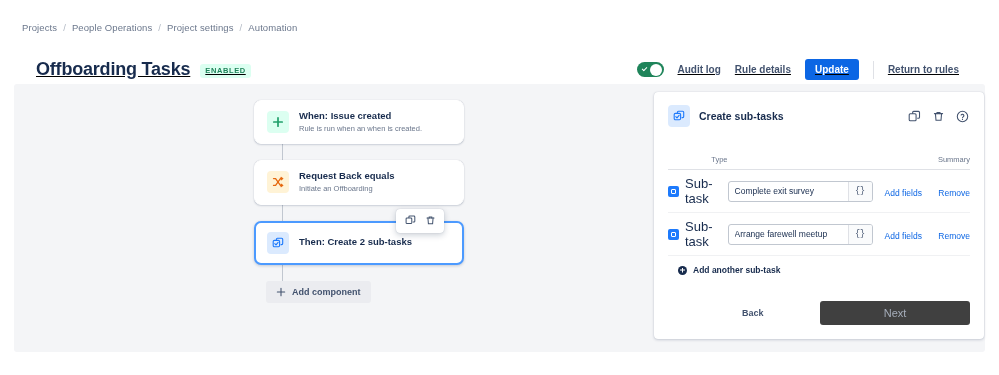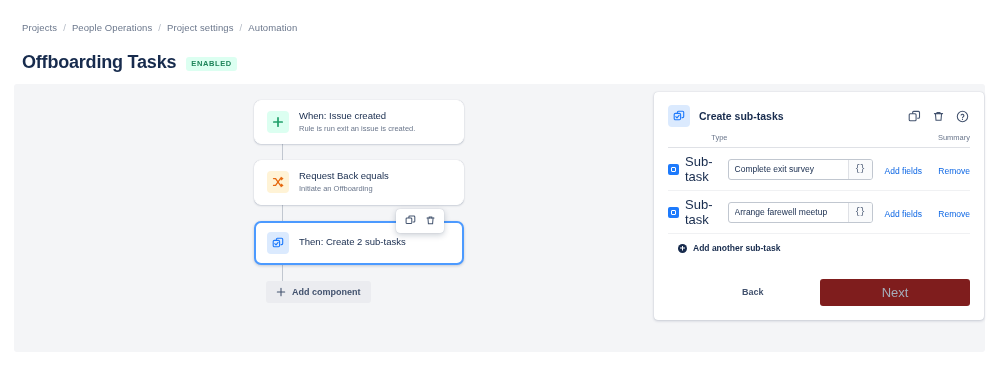--- a/index.html
+++ b/index.html
@@ -24,23 +24,23 @@
     font-size: 9.5px;
     color: #6b778c;
     letter-spacing: .1px;
   }
   .crumb { color: #6b778c; text-decoration: none; white-space: nowrap; }
   .crumb-sep { margin: 0 6px; color: #b3bac5; }
 
   
   .header {
     position: absolute;
-    left: 22px; right: 22px; top: 52px;
+    left: 36px; right: 22px; top: 52px;
     height: 28px;
-    display: flex; align-items: flex-start;
+    display: flex; align-items: flex-end; text-decoration: underline;
   }
   .title-wrap { display: flex; align-items: baseline; gap: 10px; }
   .page-title {
     font-size: 18px; font-weight: bold; color: #172b4d;
     letter-spacing: -.2px;
   }
   .badge-enabled {
     font-size: 7.5px; font-weight: bold; letter-spacing: .6px;
     color: #1f845a; background: #dcfff1;
     padding: 2.5px 5px; border-radius: 3px;
@@ -130,21 +130,21 @@
     width: 22px; height: 22px; border-radius: 4px;
     display: flex; align-items: center; justify-content: center;
     flex: none;
   }
   .ic-trigger { background: #dcfff1; color: #22a06b; }
   .ic-condition { background: #fff3d6; color: #e56910; }
   .ic-action { background: #dbeafe; color: #1d7afc; }
 
   .card-text { min-width: 0; }
   .card-title {
-    font-size: 9.5px; font-weight: normal; color: #172b4d;
+    font-size: 9.5px; font-weight: bold; color: #172b4d;
     line-height: 1.35;
   }
   .card-sub {
     font-size: 7.5px; color: #6b778c; line-height: 1.4; margin-top: 1px;
   }
 
   
   .card-tools {
     position: absolute;
     right: 18px; top: -14px;
@@ -178,21 +178,21 @@
     left: 654px; top: 92px;
     width: 330px;
     background: #ffffff;
     border-radius: 4px;
     box-shadow: 0 1px 3px rgba(9,30,66,.18), 0 0 1px rgba(9,30,66,.2);
     padding: 13px 14px 14px 14px;
   }
 
   .panel-head {
     display: flex; align-items: center; gap: 9px;
-    margin-bottom: 6px;
+    margin-bottom: 28px;
   }
   .panel-title {
     font-size: 10.5px; font-weight: bold; color: #172b4d;
   }
   .panel-head-actions {
     margin-left: auto; display: flex; align-items: center; gap: 9px;
   }
   .panel-icon-btn {
     width: 15px; height: 15px; cursor: pointer; color: #44546f;
     display: flex; align-items: center; justify-content: center;
@@ -285,22 +285,22 @@
   }
   .btn-back {
     font-size: 9px; font-weight: bold; color: #42526e;
     background: transparent; border: none; cursor: pointer;
     padding: 6px 12px; font-family: inherit;
     margin-left: 62px;
   }
   .btn-next {
     margin-left: auto;
     width: 150px;
-    font-size: 13px; font-weight: normal; color: #a5adba;
-    background: #7f1d1d; border: none; border-radius: 3px;
+    font-size: 11px; font-weight: normal; color: #a5adba;
+    background: #404040; border: none; border-radius: 3px;
     padding: 6px 0; cursor: not-allowed; font-family: inherit;
   }
 
   svg { display: block; }
 </style>
 </head>
 <body>
 
 <div class="page">
 
@@ -313,36 +313,47 @@
     <span class="crumb-sep">/</span>
     <span class="crumb">Automation</span>
   </nav>
 
   <div class="header">
     <div class="title-wrap">
       <h1 class="page-title">Offboarding Tasks</h1>
       <span class="badge-enabled">ENABLED</span>
     </div>
 
+    <div class="header-actions">
+      <div class="toggle">
+        <span class="tick"></span>
+        <span class="knob"></span>
+      </div>
+      <span class="hdr-link">Audit log</span>
+      <span class="hdr-link">Rule details</span>
+      <button class="btn-update">Update</button>
+      <span class="hdr-divider"></span>
+      <span class="hdr-link">Return to rules</span>
+    </div>
   </div>
 
   <div class="canvas">
 
     <div class="chain">
 
       
       <div class="rule-card">
         <span class="card-icon ic-trigger">
           <svg width="12" height="12" viewBox="0 0 12 12" fill="none">
             <path d="M6 1.8v8.4M1.8 6h8.4" stroke="currentColor" stroke-width="1.7" stroke-linecap="round"></path>
           </svg>
         </span>
         <div class="card-text">
           <div class="card-title">When: Issue created</div>
-          <div class="card-sub">Rule is run exit an issue is created.</div>
+          <div class="card-sub">Rule is run when an when is created.</div>
         </div>
       </div>
 
       <div class="connector"></div>
 
       
       <div class="rule-card">
         <span class="card-icon ic-condition">
           <svg width="12" height="12" viewBox="0 0 12 12" fill="none" stroke="currentColor" stroke-width="1.3" stroke-linecap="round">
             <path d="M1.5 2.6h2.1L8.4 9.4h2.1"></path>

